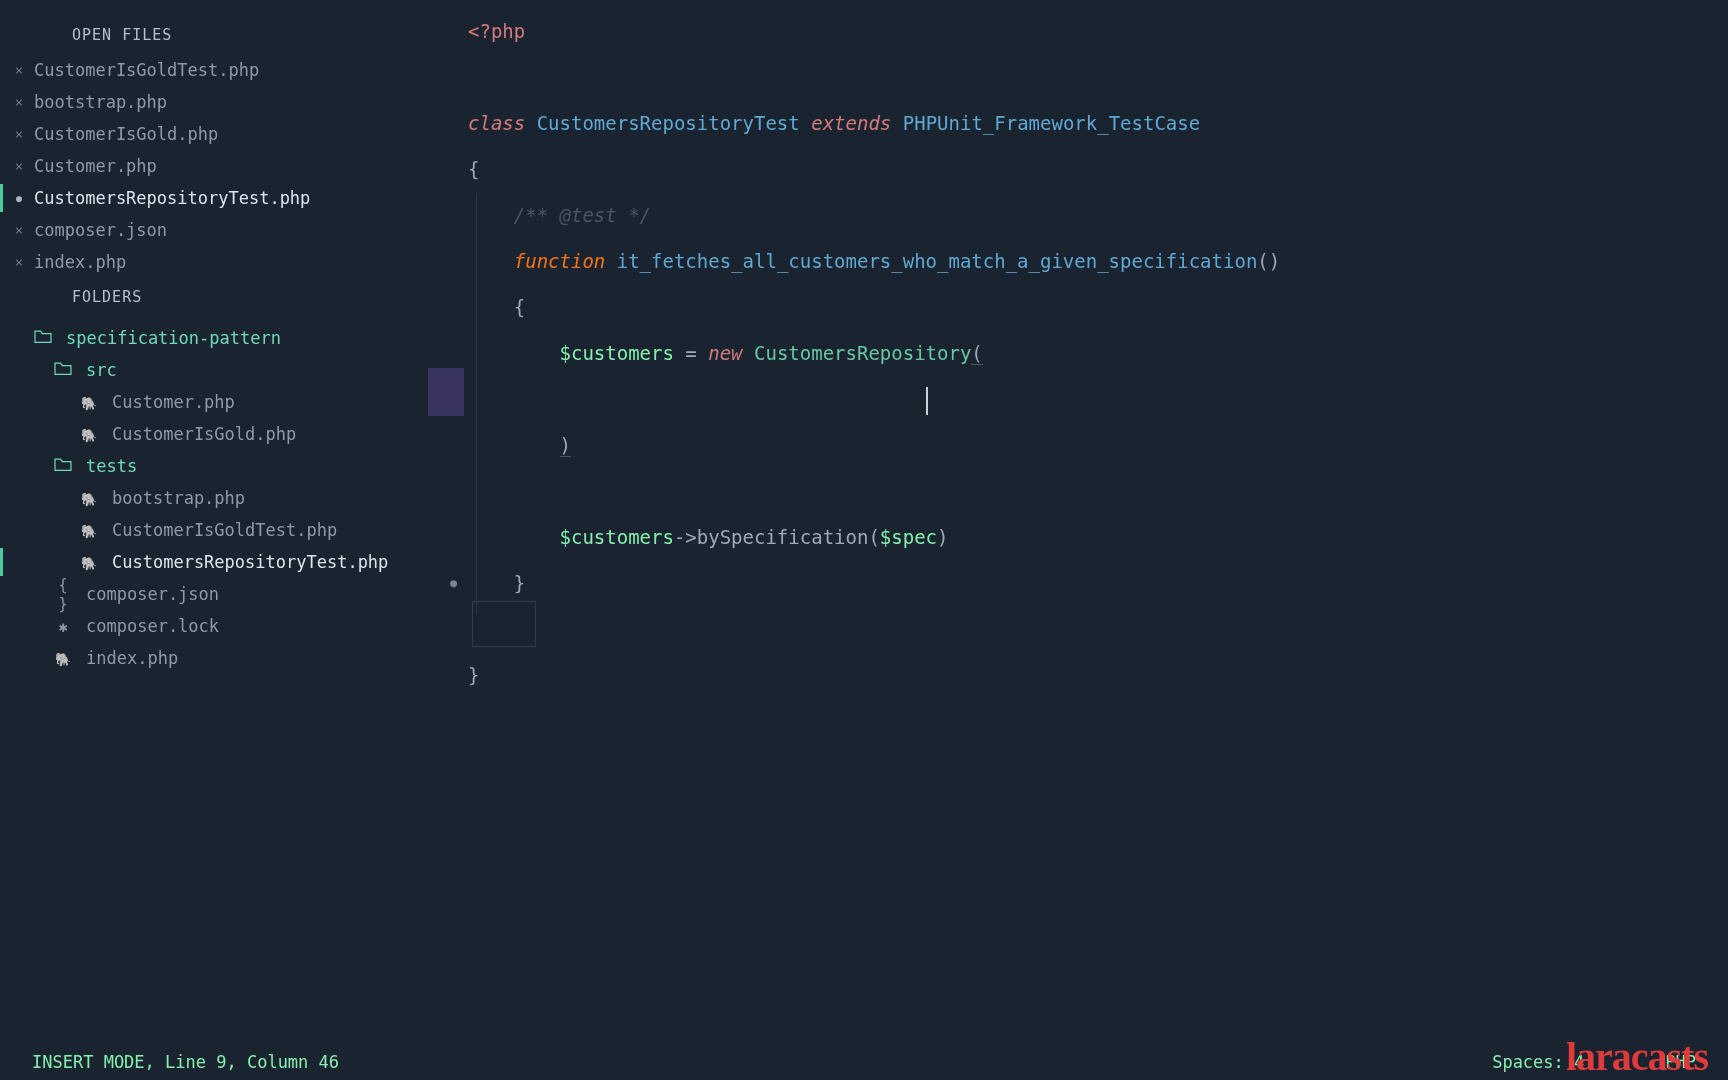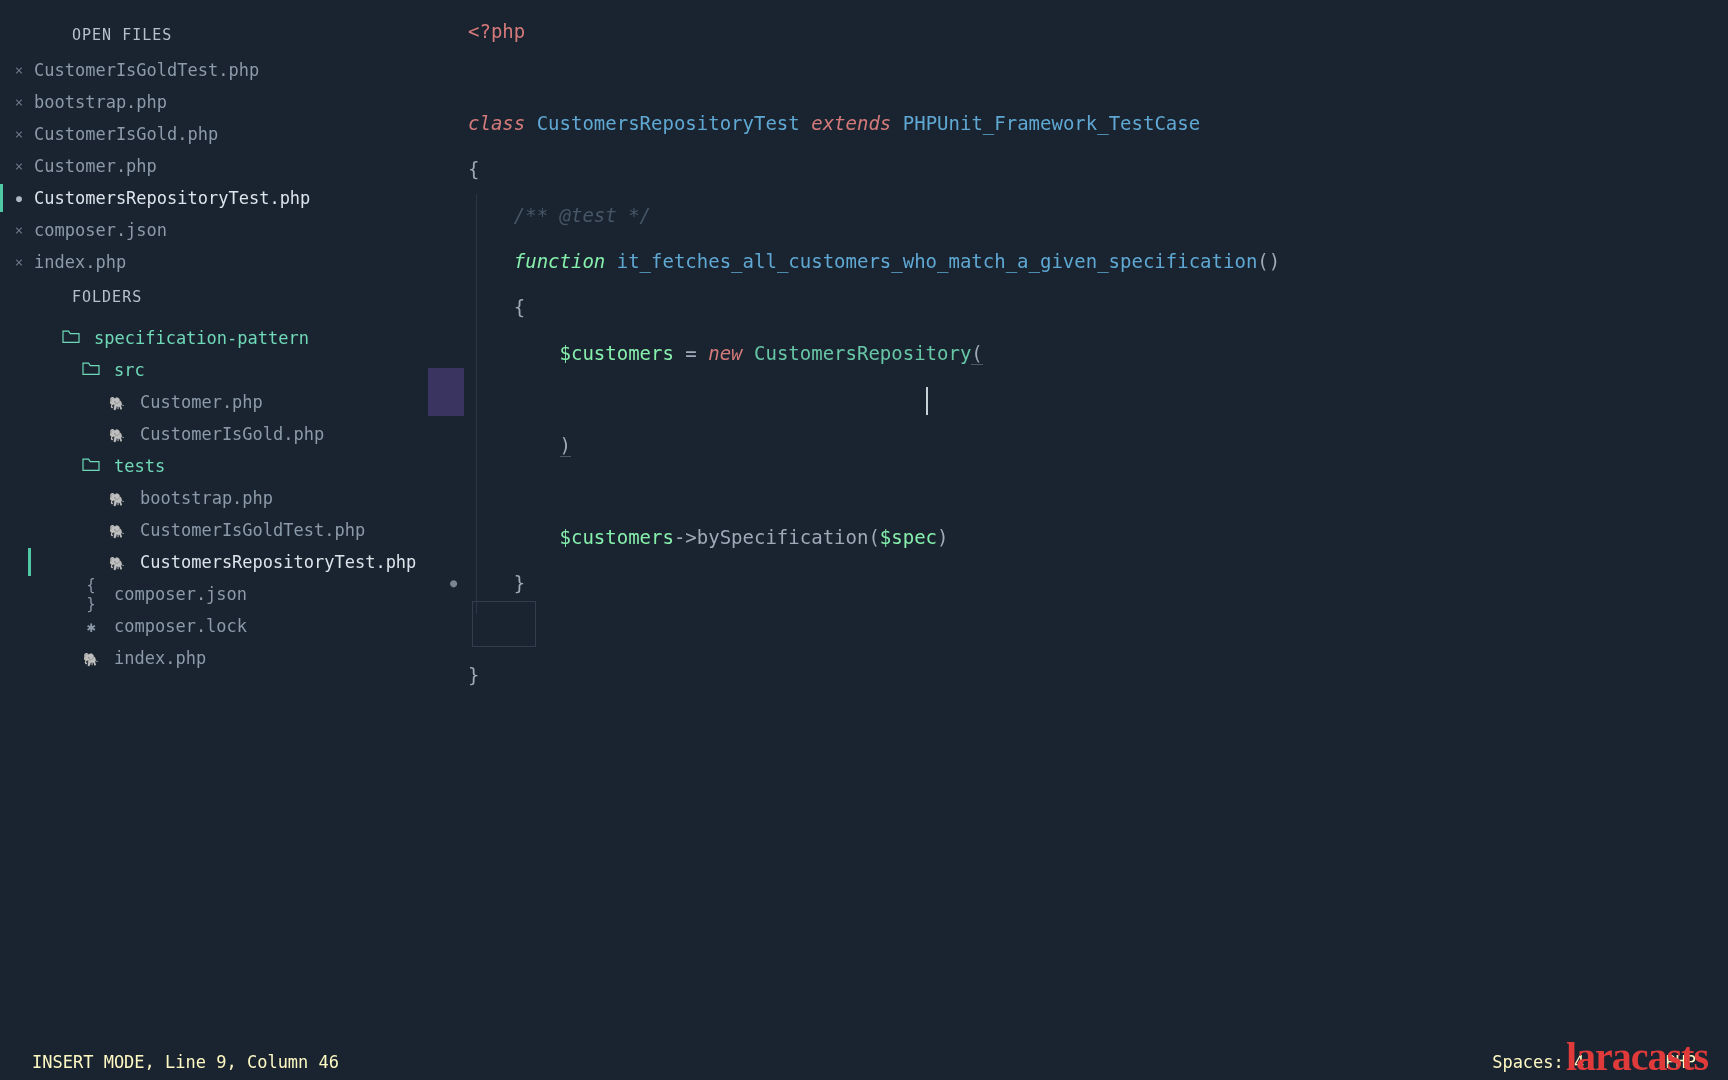--- a/index.html
+++ b/index.html
@@ -64,21 +64,20 @@
   .openfile-row.active .filename { color: #dce4ec; }
   .folder-tree { padding-top: 6px; }
   .tree-row {
     display: flex;
     align-items: center;
     height: 32px;
     gap: 12px;
     cursor: pointer;
     padding-left: 32px;
     position: relative;
-    margin-left: 28px;
   }
   .tree-row.depth-1 { padding-left: 52px; }
   .tree-row.depth-2 { padding-left: 78px; }
   .tree-row .icon {
     width: 22px;
     text-align: center;
     color: #6f7c8c;
     font-size: 16px;
   }
   .tree-row .label {
@@ -105,21 +104,21 @@
     position: relative;
   }
   .code-line { white-space: pre; height: 46px; position: relative; }
   .indent-guide {
     position: absolute;
     width: 1px;
     background: #2a3644;
   }
   .tok-tag     { color: #d47a7a; }
   .tok-keyword { color: #d47a7a; font-style: italic; }
-  .tok-func    { color: #86efac; font-style: italic; }
+  .tok-func    { color: #f97316; font-style: italic; }
   .tok-class   { color: #5fa8d3; }
   .tok-string  { color: #66c6a5; }
   .tok-comment { color: #475666; font-style: italic; }
   .tok-var     { color: #86efac; }
   .tok-method  { color: #9eaab8; }
   .tok-plain   { color: #9eaab8; }
   .tok-brace   { color: #9eaab8; }
   .highlight-block {
     position: absolute;
     background: #3a3560;
@@ -146,21 +145,21 @@
     position: absolute;
     border: 1px solid #2f3d4c;
     pointer-events: none;
   }
   .status-bar {
     height: 36px;
     display: flex;
     align-items: center;
     padding: 0 32px;
     font-size: 17px;
-    color: #fef9c3;
+    color: #86efac;
     justify-content: space-between;
   }
   .status-right { display: flex; gap: 81px; }
   .brand {
     position: absolute;
     right: 20px;
     bottom: 0;
     font-family: Georgia, 'Times New Roman', serif;
     font-size: 40px;
     font-weight: bold;

